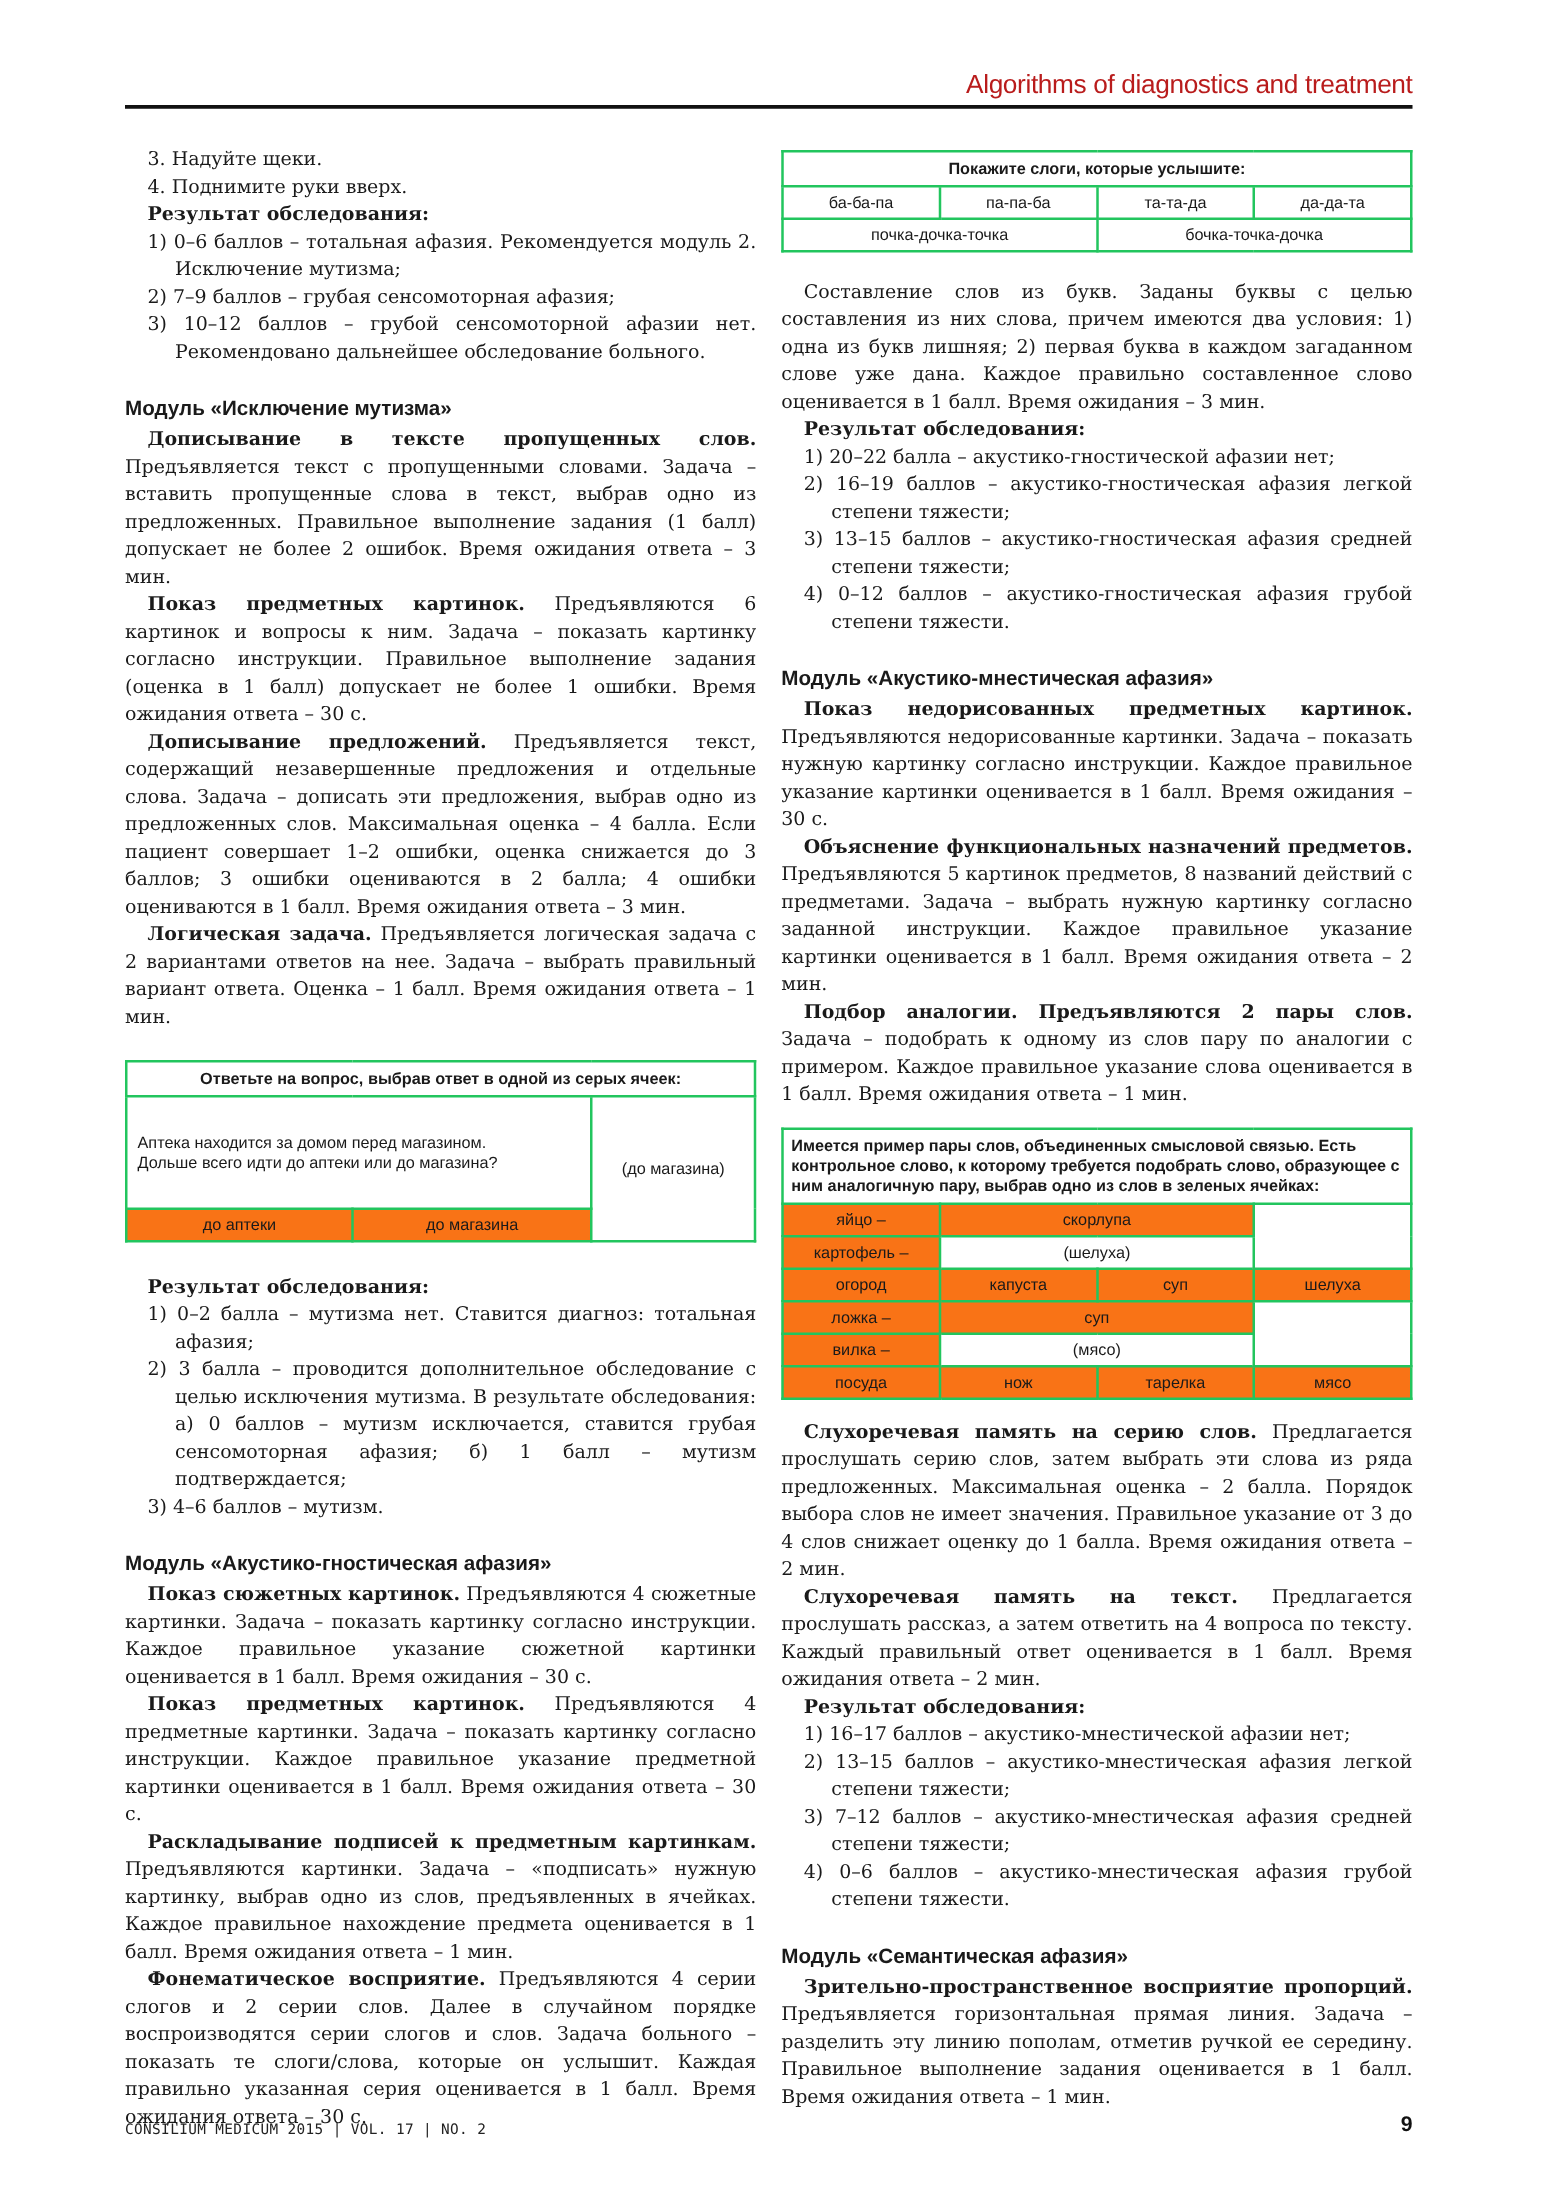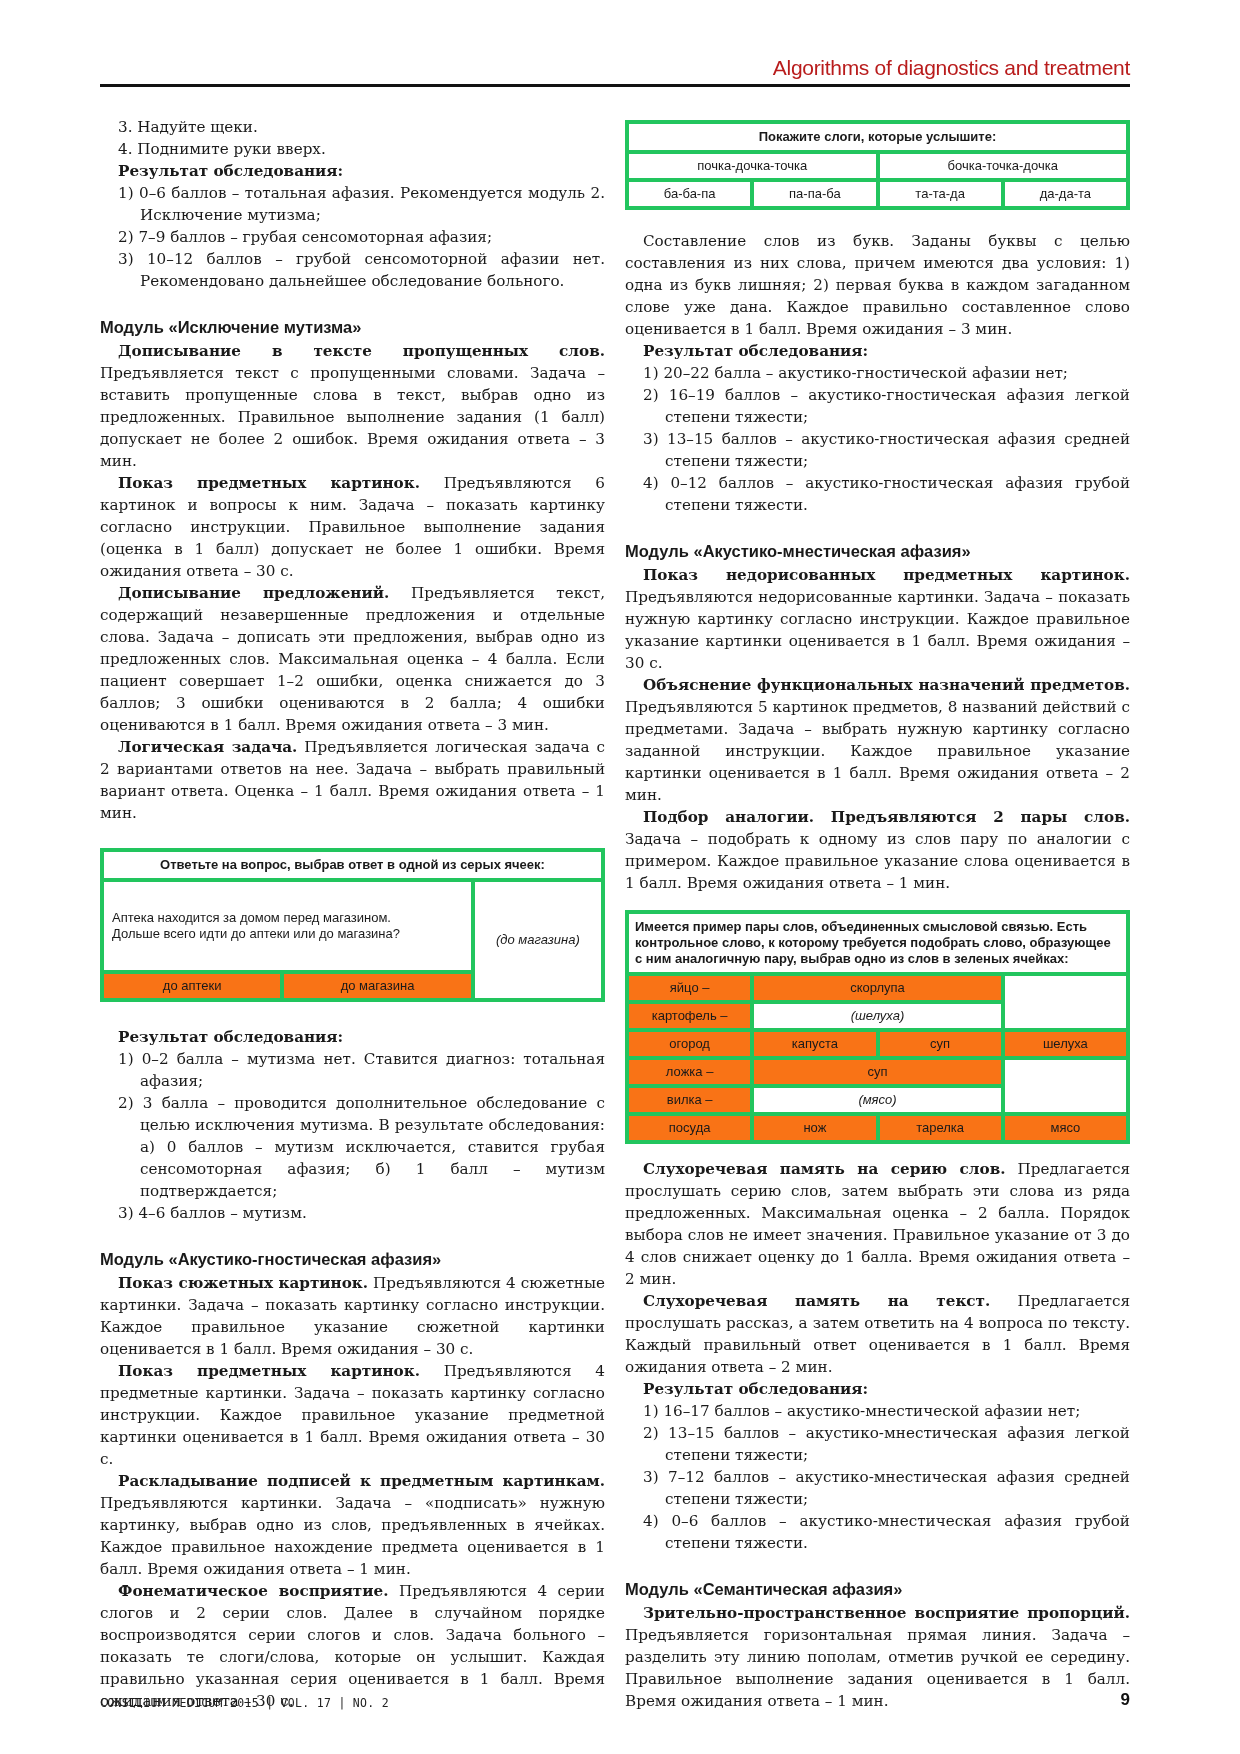--- a/index.html
+++ b/index.html
@@ -14,25 +14,25 @@
   p { margin: 0; text-align: justify; }
   .indent { text-indent: 18px; }
   .plain { padding-left: 18px; }
   .b { font-weight: bold; }
   .result-head { font-weight: bold; padding-left: 18px; }
   ol.res { list-style: none; margin: 0; padding: 0 0 0 18px; }
   ol.res li { padding-left: 22px; text-indent: -22px; text-align: justify; }
   .module-title { font-family: "Liberation Sans", sans-serif; font-weight: bold; font-size: 16.5px; margin: 24px 0 2px 0; }
   .module-title.first { margin-top: 24px; }
   table.box { border-collapse: collapse; width: 100%; font-family: "Liberation Sans", sans-serif; font-size: 13px; line-height: 16px; }
-  table.box td { border: 4px solid #22c55e; text-align: center; padding: 4px 6px; }
+  table.box td { border: 2px solid #22c55e; text-align: center; padding: 4px 6px; }
   table.box .cap { font-weight: bold; padding: 5px 6px; }
   table.box .grey { background: #f97316; }
   table.box .q { text-align: left; padding: 12px 8px; }
-  table.box .it { font-style: italic; }
+  table.box .it { }
   .table1 { margin: 24px 0 24px 0; }
   .table-syl { margin: 4px 0 20px 0; }
   .table-an { margin: 16px 0 14px 0; border-radius: 24px; }
   .table-an td { padding: 2px 4px; font-size: 13px; }
   .table-an .cap { text-align: left; font-size: 13px; line-height: 16px; padding: 4px 6px; }
   .footer-left { position: absolute; left: 100px; top: 1696px; font-family: "DejaVu Sans Mono", monospace; font-size: 11.5px; letter-spacing: 0.3px; color: #222; }
   .page-num { position: absolute; left: 1100px; top: 1690px; width: 30px; text-align: right; font-family: "Liberation Sans", sans-serif; font-weight: bold; font-size: 17px; }
 </style>
 </head>
 <body>
@@ -90,28 +90,28 @@
     <p class="indent"><span class="b">Фонематическое восприятие.</span><span> Предъявляются 4 серии слогов и 2 серии слов. Далее в случайном порядке воспроизводятся серии слогов и слов. Задача больного – показать те слоги/слова, которые он услышит. Каждая правильно указанная серия оценивается в 1 балл. Время ожидания ответа – 30 с.</span></p>
   </div>
 
   <div class="col col-right">
     <table class="box table-syl">
       <tbody>
           <tr>
             <td colspan="4" class="cap">Покажите слоги, которые услышите:</td>
           </tr>
       <tr>
-        <td colspan="2">почка-дочка-точка</td>
-        <td colspan="2">бочка-точка-дочка</td>
-      </tr>
-      <tr>
         <td style="width:25%">ба-ба-па</td>
         <td style="width:25%">па-па-ба</td>
         <td style="width:25%">та-та-да</td>
         <td style="width:25%">да-да-та</td>
+      </tr>
+      <tr>
+        <td colspan="2">почка-дочка-точка</td>
+        <td colspan="2">бочка-точка-дочка</td>
       </tr>
     </tbody>
       </table>
 
     <p class="indent">Составление слов из букв. Заданы буквы с целью составления из них слова, причем имеются два условия: 1) одна из букв лишняя; 2) первая буква в каждом загаданном слове уже дана. Каждое правильно составленное слово оценивается в 1 балл. Время ожидания – 3 мин.</p>
     <p class="result-head">Результат обследования:</p>
     <ol class="res">
       <li>1) 20–22 балла – акустико-гностической афазии нет;</li>
       <li>2) 16–19 баллов – акустико-гностическая афазия легкой степени тяжести;</li>
       <li>3) 13–15 баллов – акустико-гностическая афазия средней степени тяжести;</li>

